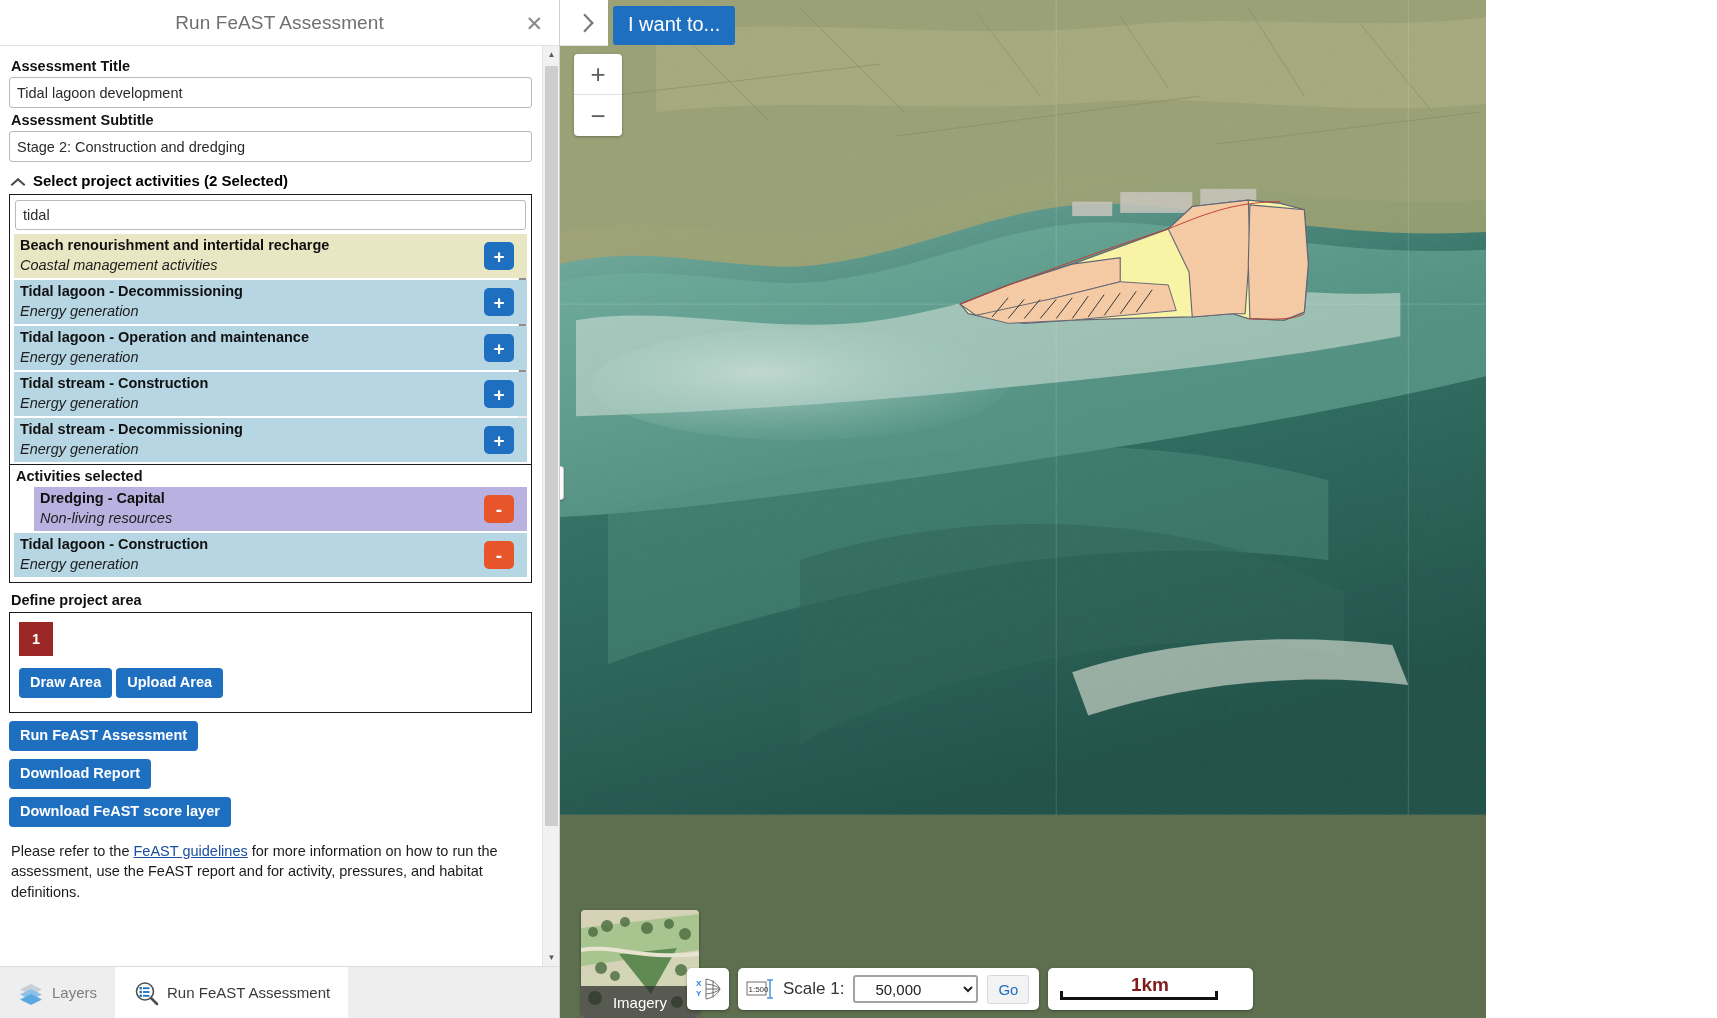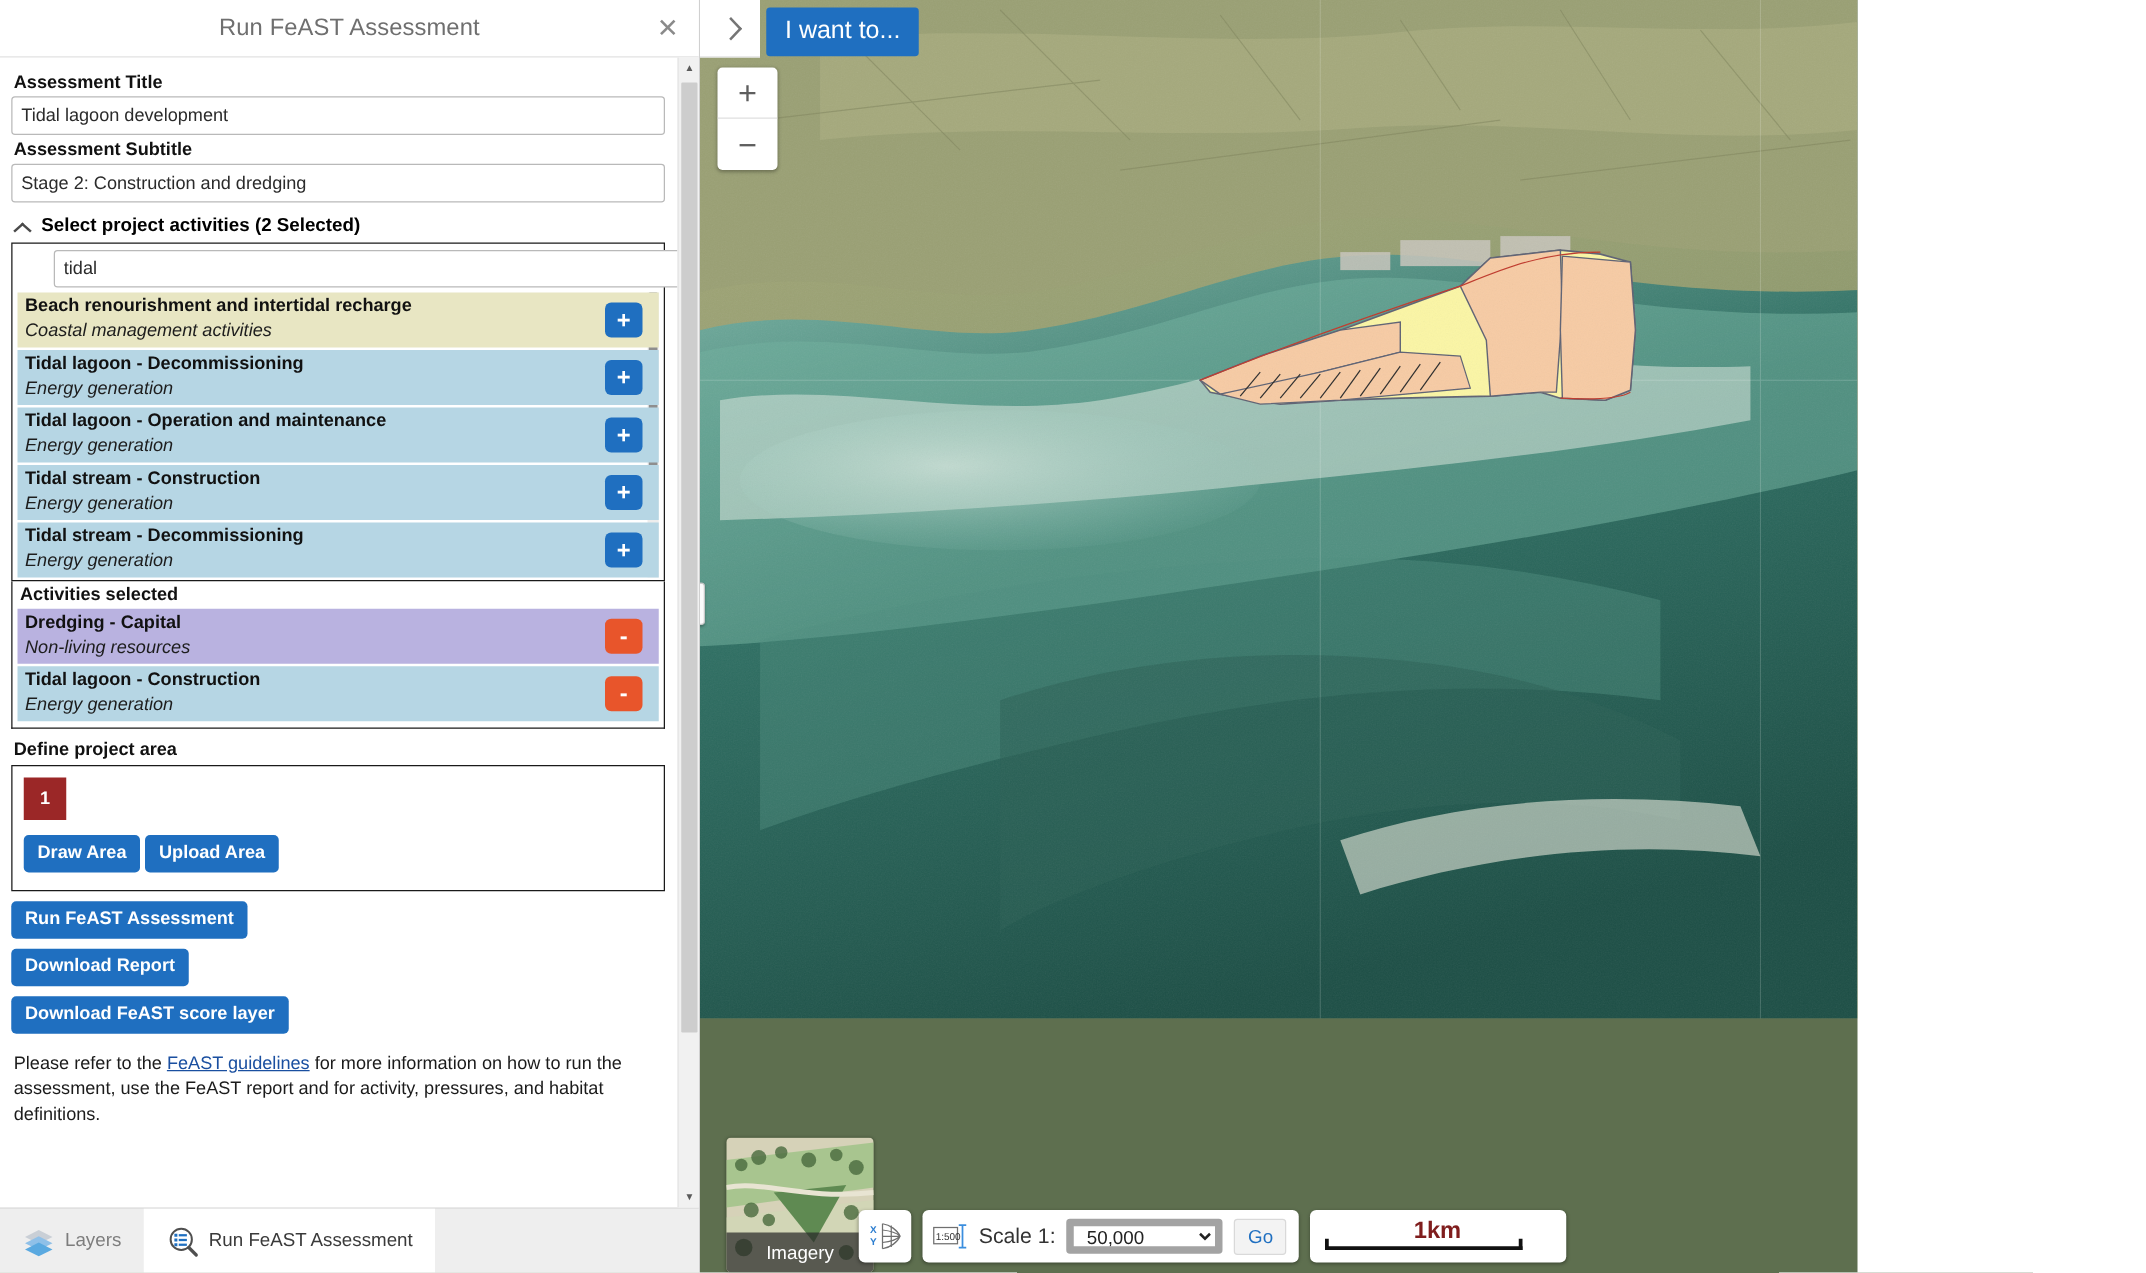--- a/index.html
+++ b/index.html
@@ -93,21 +93,21 @@
   .activities-box {
     border: 1px solid #1a1a1a; background: #fff;
     padding: 4px 4px 0 4px;
     display: flex; flex-direction: column;
     position: relative;
   }
   .search-row { padding: 1px 1px 4px 1px; }
   .search-input {
     width: 100%; height: 30px; border: 1px solid #b9b9b9;
     border-radius: 3px; padding: 0 7px; font-size: 14.5px;
-    color: #2b2b2b; font-family: "Liberation Sans", sans-serif; outline: none; margin-left: 28px;
+    color: #2b2b2b; font-family: "Liberation Sans", sans-serif; outline: none;
   }
   .activity-list {
     position: relative;
     display: flex; flex-direction: column;
   }
   .inner-scrollbar {
     position: absolute; right: 0px; top: 0px; bottom: 2px; width: 9px;
     background: #ededed;
   }
   .inner-scrollbar .thumb {
@@ -121,21 +121,21 @@
     position: relative;
   }
   .activity-row .texts {
     flex: 1; min-width: 0; padding: 3px 6px 4px 6px;
     display: flex; flex-direction: column; justify-content: center;
   }
   .act-name { font-size: 14.5px; font-weight: bold; color: #111; line-height: 1.2; }
   .act-cat  { font-size: 14.5px; font-style: italic; color: #1d1d1d; line-height: 1.25; margin-top: 1px; }
   .row-beige { background: #e8e6c3; }
   .row-blue  { background: #b6d6e4; }
-  .row-purple{ background: #b9b2e0; }
+  .row-purple{ background: #b9b2e0; margin-left: 20px; }
 
   .pm-btn {
     align-self: center; flex: none;
     width: 30px; height: 28px; border-radius: 5px;
     border: none; color: #fff; font-size: 19px; font-weight: bold;
     line-height: 1; display: flex; align-items: center; justify-content: center;
     cursor: pointer; margin-left: 4px; margin-right: 2px;
     font-family: "Liberation Sans", sans-serif;
   }
   .btn-add { background: #1f6fc0; }
@@ -269,22 +269,22 @@
     background: #fff; border-radius: 5px;
     box-shadow: 0 1px 3px rgba(0,0,0,.35);
     display: flex; align-items: center; height: 42px;
   }
   .xy-card { width: 42px; justify-content: center; }
   .scale-card { padding: 0 10px 0 8px; gap: 9px; }
   .scalebar-card { width: 205px; padding: 0 10px; position: relative; }
 
   .scale-label { font-size: 17px; color: #333; }
   .scale-select {
-    height: 28px; width: 125px; font-size: 15px; padding: 0 6px;
-    border: 6px solid #a3a3a3; border-radius: 3px; background: #fff;
+    height: 28px; width: 125px; font-size: 15px; padding: 0 16px;
+    border: 2px solid #a3a3a3; border-radius: 3px; background: #fff;
     color: #222; font-family: "Liberation Sans", sans-serif;
   }
   .go-btn {
     background: #f3f3f3; border: 1px solid #d9d9d9; border-radius: 3px;
     color: #1f6fc0; font-size: 15px; padding: 5px 10px; cursor: pointer;
     font-family: "Liberation Sans", sans-serif;
   }
   .scalebar-km {
     position: absolute; left: 50%; top: 6px; transform: translateX(-20px);
     font-size: 19px; font-weight: bold; color: #7f1d1d;

